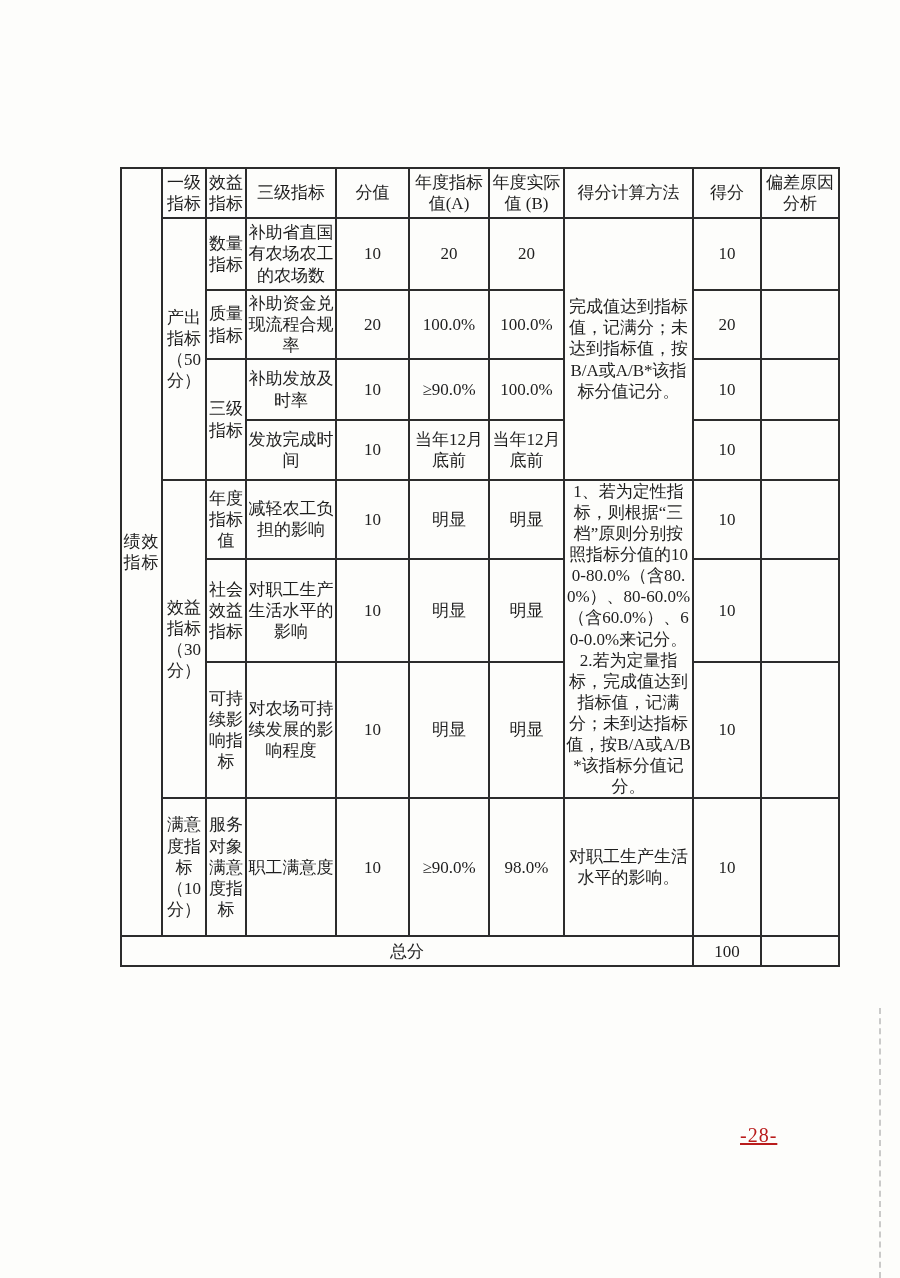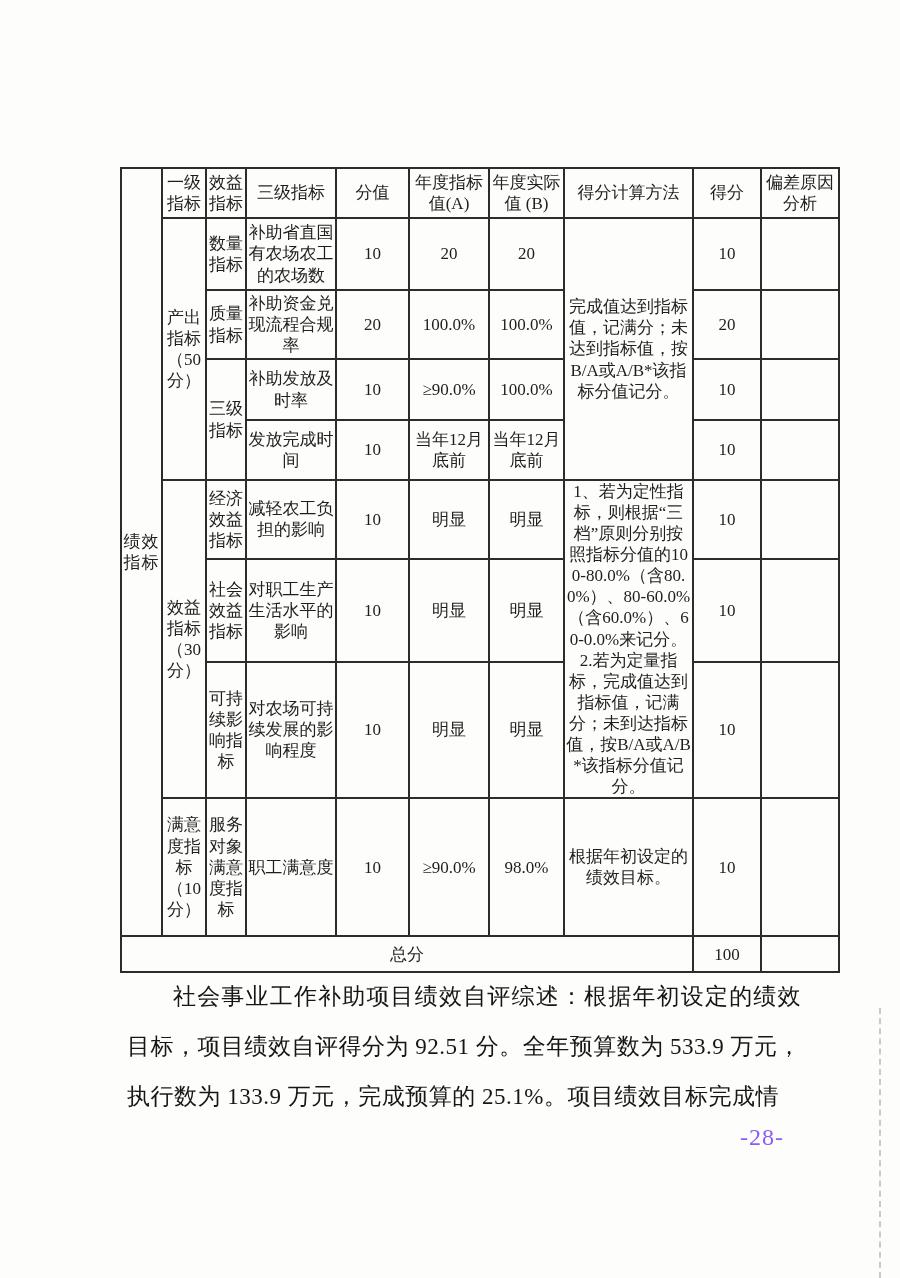--- a/index.html
+++ b/index.html
@@ -42,21 +42,21 @@
   }
   tr.rh  { height: 50px; }
   tr.r1  { height: 72px; }
   tr.r2  { height: 69px; }
   tr.r3  { height: 61px; }
   tr.r4  { height: 60px; }
   tr.r5  { height: 75px; }
   tr.r6  { height: 98px; }
   tr.r7  { height: 130px; }
   tr.r8  { height: 138px; }
-  tr.r9  { height: 36px; }
+  tr.r9  { height: 30px; }
 
   td.calc {
     font-size: 17px;
     line-height: 21px;
     padding: 0 2px;
     word-break: break-all;
     margin-top: 8px;
   }
   td.corner { letter-spacing: 1px; border-radius: 9px; }
 
@@ -74,23 +74,24 @@
     text-indent: 2em;
     color: #161616;
     word-break: break-all;
   }
 
   
   .page-number {
     position: absolute;
     left: 740px;
     top: 1124px;
-    font-size: 24px;
+    font-size: 20px;
     letter-spacing: 1px;
-    color: #8b5cf6;
+    color: #b91c1c;
+    text-decoration: underline;
   }
 
   
   .fold-line {
     position: absolute;
     left: 879px;
     top: 1008px;
     height: 270px;
     width: 0;
     border-left: 2px dashed #b9b9b9;
@@ -166,21 +167,21 @@
       <td>发放完成时间</td>
       <td>10</td>
       <td>当年12月底前</td>
       <td>当年12月底前</td>
       <td>10</td>
       <td></td>
     </tr>
 
     <tr class="r5">
       <td rowspan="3">效益指标（30分）</td>
-      <td>经济效益指标</td>
+      <td>年度指标值</td>
       <td>减轻农工负担的影响</td>
       <td>10</td>
       <td>明显</td>
       <td>明显</td>
       <td class="calc" rowspan="3">
         <div>1、若为定性指标，则根据“三档”原则分别按照指标分值的100-80.0%（含80.0%）、80-60.0%（含60.0%）、60-0.0%来记分。</div>
         <div>2.若为定量指标，完成值达到指标值，记满分；未到达指标值，按B/A或A/B*该指标分值记分。</div>
       </td>
       <td>10</td>
       <td></td>
@@ -206,32 +207,31 @@
       <td></td>
     </tr>
 
     <tr class="r8">
       <td>满意度指标（10分）</td>
       <td>服务对象满意度指标</td>
       <td>职工满意度</td>
       <td>10</td>
       <td>≥90.0%</td>
       <td>98.0%</td>
-      <td class="calc">根据年初设定的绩效目标。</td>
+      <td class="calc">对职工生产生活水平的影响。</td>
       <td>10</td>
       <td></td>
     </tr>
 
     <tr class="r9">
       <td colspan="8">总分</td>
       <td>100</td>
       <td></td>
     </tr>
   </tbody>
     </table>
 
-  <p class="summary">社会事业工作补助项目绩效自评综述：根据年初设定的绩效目标，项目绩效自评得分为 92.51 分。全年预算数为 533.9 万元，执行数为 133.9 万元，完成预算的 25.1%。项目绩效目标完成情</p>
 
   <div class="page-number">-28-</div>
 
   <div class="fold-line"></div>
 
 </div>
 
 </body></html>

